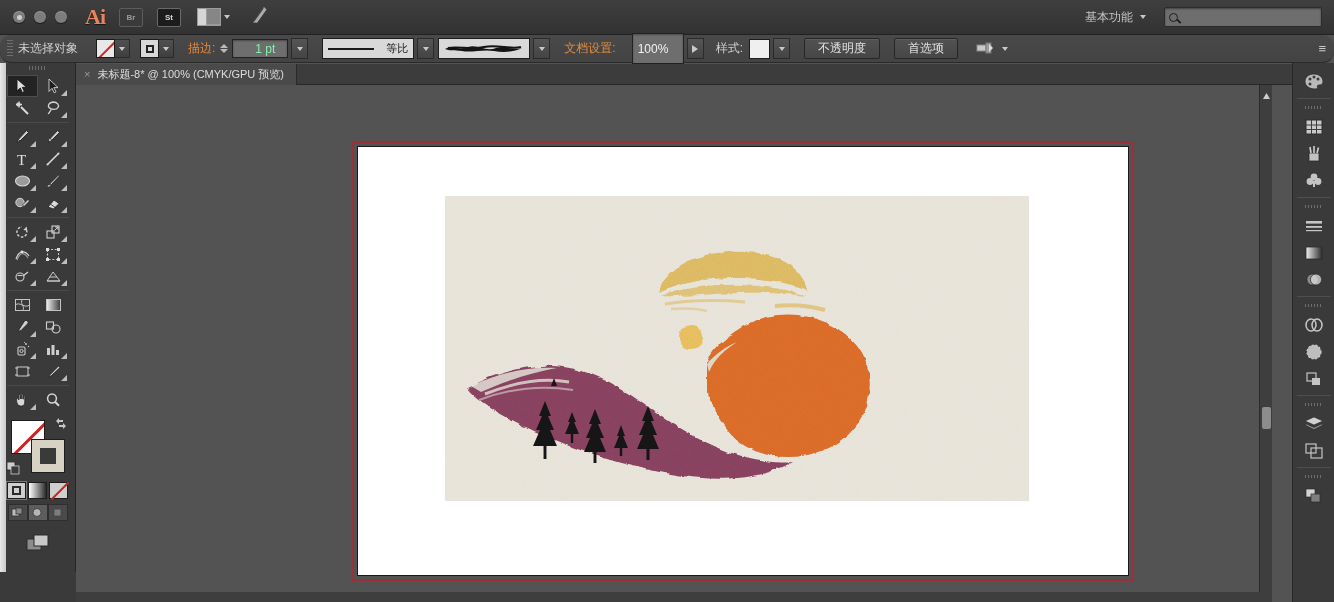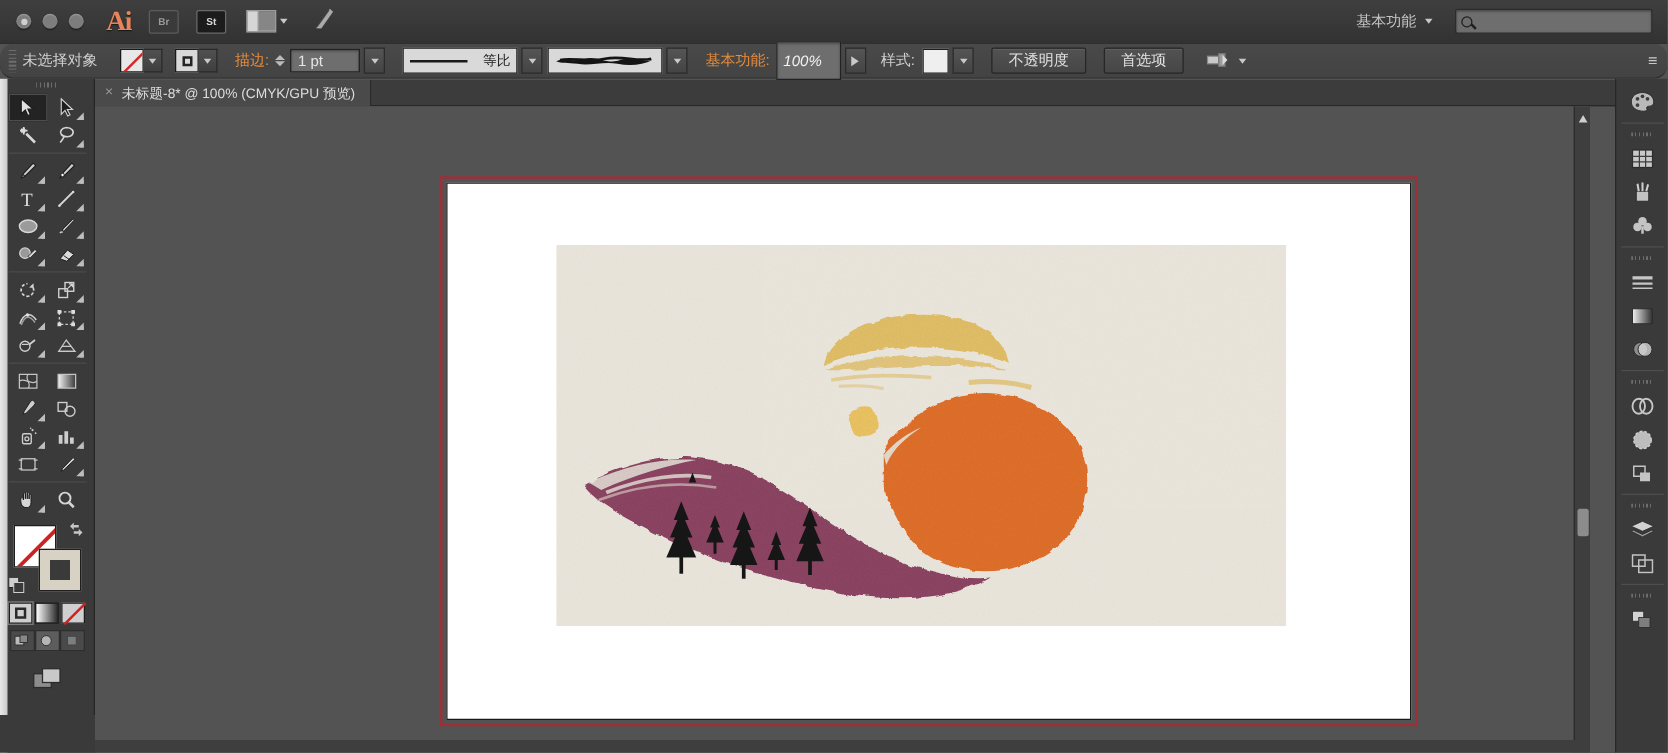--- a/index.html
+++ b/index.html
@@ -87,44 +87,43 @@
   }
   .sw.strokebox { display:flex; align-items:center; justify-content:center; background:#d9d9d9; }
   .sw.strokebox i { width: 8px; height: 8px; border: 2px solid #232323; background: #d9d9d9; }
   .orange-lbl { color: #e38b3c; font-size: 12px; margin-left: 14px; }
   .spin { display: flex; flex-direction: column; margin-left: 5px; gap: 1px; }
   .spin i { width: 0; height: 0; border-left: 4px solid transparent; border-right: 4px solid transparent; }
   .spin i.up { border-bottom: 4px solid #bbb; }
   .spin i.dn { border-top: 4px solid #bbb; }
   .num-field {
     margin-left: 4px; width: 56px; height: 19px; background: #6e6e6e; border: 1px solid #222;
-    color: #e5e5e5; font-size: 12px; display: flex; align-items: center; padding-left: 5px;
+    color: #86efac; font-size: 12px; display: flex; align-items: center; padding-left: 22px;
     box-shadow: inset 0 1px 2px rgba(0,0,0,.35);
   }
   .dd-arrow {
     width: 17px; height: 21px; background: linear-gradient(to bottom,#555,#444);
     border: 1px solid #2b2b2b; display: flex; align-items: center; justify-content: center;
     margin-left: 3px;
   }
   .profile-box {
     margin-left: 14px; width: 92px; height: 21px; background: #d9d9d9; border: 1px solid #1d1d1d;
     display: flex; align-items: center; justify-content: space-between; padding: 0 5px;
     color: #1b1b1b; font-size: 11px;
   }
   .profile-line { width: 46px; height: 2px; background: #1a1a1a; }
   .brush-box {
     margin-left: 4px; width: 92px; height: 21px; background: #d9d9d9; border: 1px solid #1d1d1d;
     display: flex; align-items: center; justify-content: center; overflow: hidden;
   }
   .brush-stroke { width: 80px; height: 11px; }
   .opacity-field {
-    margin-left: 5px; width: 52px; height: 31px; background: #6e6e6e; border: 1px solid #222;
+    margin-left: 16px; width: 52px; height: 31px; background: #6e6e6e; border: 1px solid #222;
     color: #f2f2f2; font-size: 12px; display: flex; align-items: center; padding-left: 5px;
     box-shadow: inset 0 1px 2px rgba(0,0,0,.35);
-    font-style: italic;
   }
   .play-arrow { width: 0; height: 0; border-top: 4px solid transparent;
      border-bottom: 4px solid transparent; border-left: 6px solid #c9c9c9; }
   .style-sw {
     margin-left: 6px; width: 21px; height: 20px; background: #efefef; border: 1px solid #1d1d1d;
   }
   .btn-std {
     margin-left: 14px; height: 21px; padding: 0 13px; background: linear-gradient(to bottom,#525252,#464646);
     border: 1px solid #262626; border-radius: 2px; color: #e2e2e2; font-size: 12px;
     display: flex; align-items: center; box-shadow: inset 0 1px 0 rgba(255,255,255,.07);
@@ -330,21 +329,21 @@
     <span class="brush-box">
       <svg class="brush-stroke" viewBox="0 0 80 11">
         <path d="M1 6 C8 2, 16 8, 24 4 C33 1, 42 9, 52 5 C60 2, 68 8, 78 5 C70 9, 60 10, 50 8 C38 6, 28 10, 18 8 C10 7, 5 8, 1 6 Z" fill="#141414"></path>
         <path d="M4 5 C14 3, 28 7, 40 4 C54 1, 66 7, 77 4" stroke="#141414" stroke-width="2.2" fill="none"></path>
       </svg>
     </span>
     <span class="dd-arrow">
         <span class="caret sm"></span>
       </span>
 
-    <span class="orange-lbl">基本功能:</span>
+    <span class="orange-lbl">文档设置:</span>
     <span class="opacity-field">100%</span>
     <span class="dd-arrow">
         <span class="play-arrow"></span>
       </span>
 
     <span class="cb-label" style="margin-left:12px">样式:</span>
     <span class="style-sw"></span>
     <span class="dd-arrow">
         <span class="caret sm"></span>
       </span>

